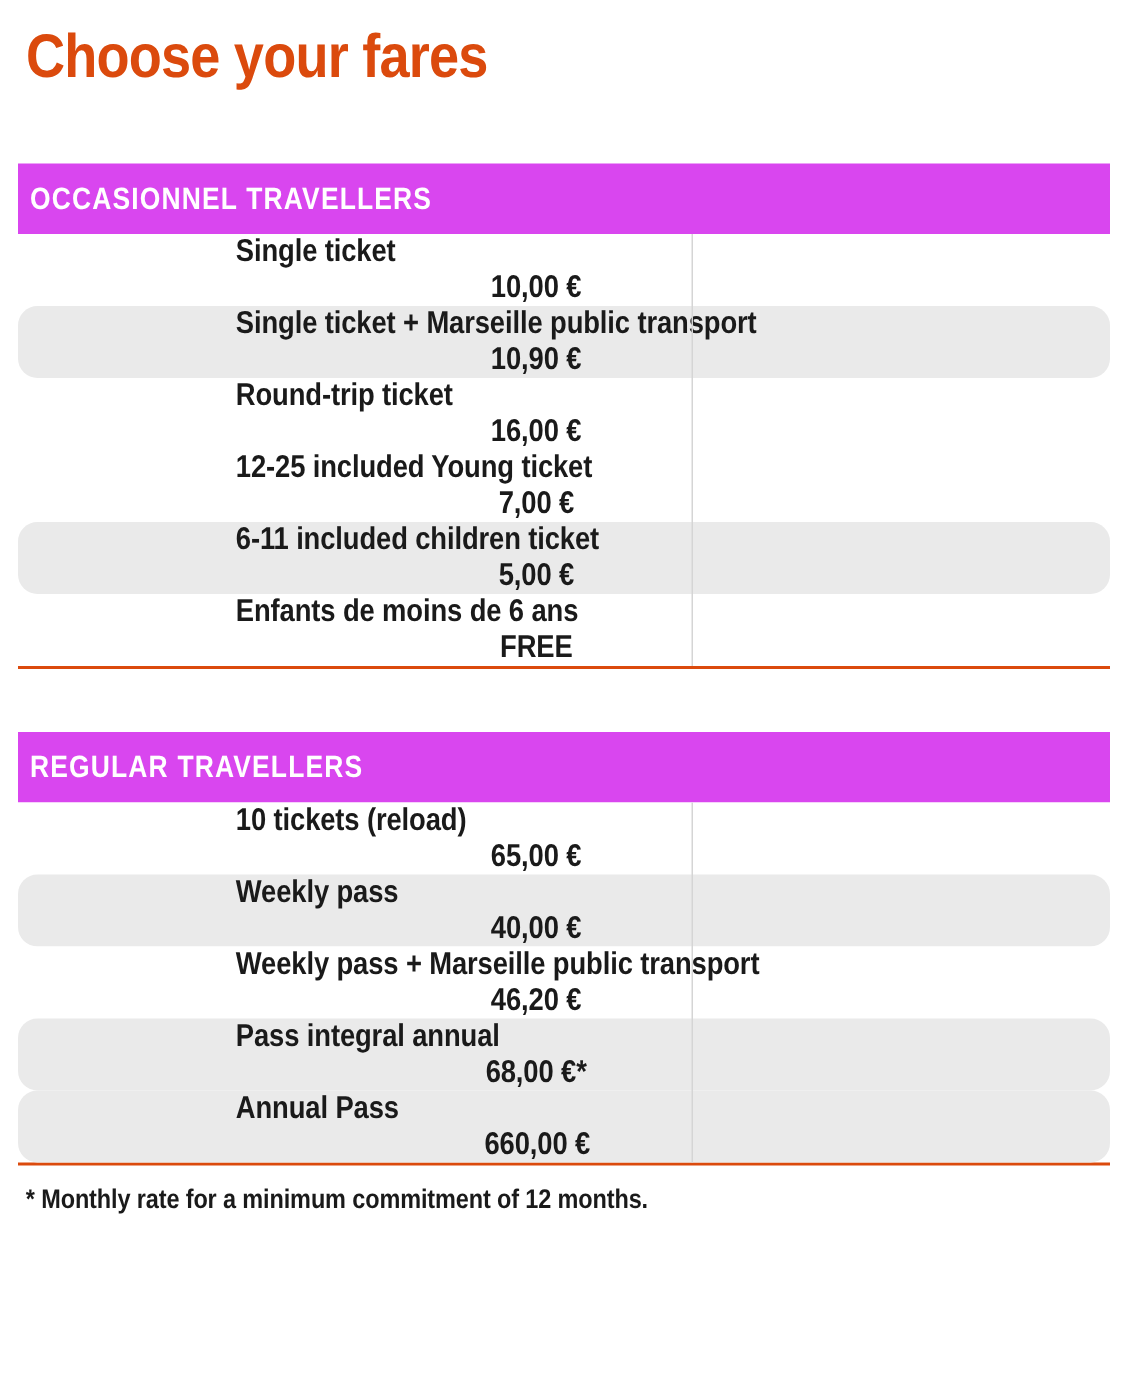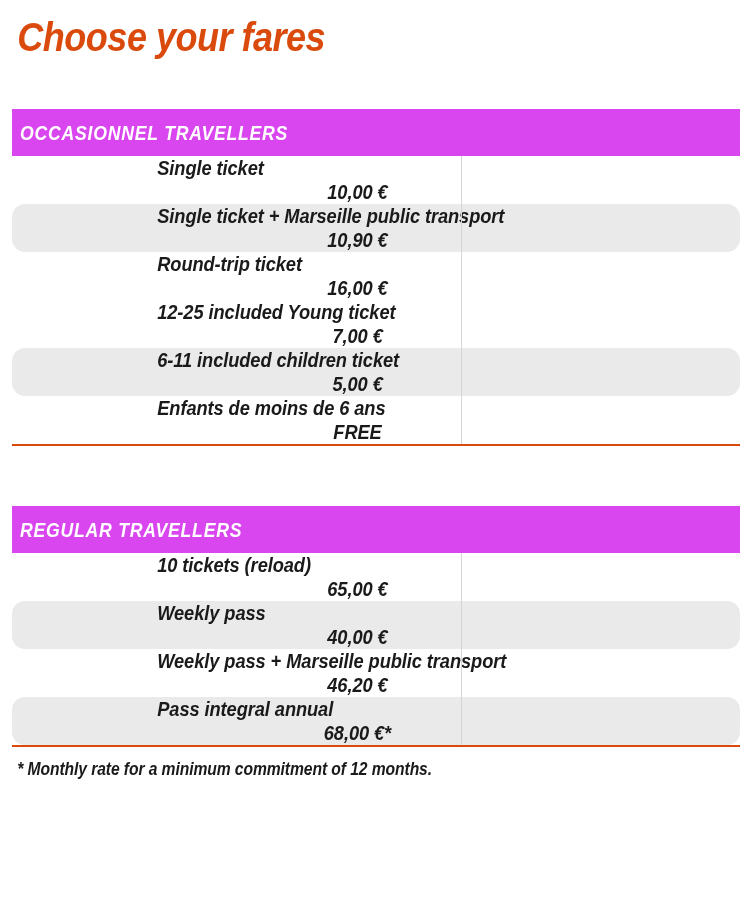--- a/index.html
+++ b/index.html
@@ -14,21 +14,20 @@
     font-family: "Liberation Sans", "DejaVu Sans", sans-serif;
     color: #1a1a1a;
     overflow: hidden;
   }
 
   .page {
     position: relative;
     width: 736px;
     height: 921px;
     padding: 0 12px;
-    font-style: italic;
   }
 
   
   .page-title {
     color: #DB4A0D;
     font-size: 41px;
     font-weight: bold;
     letter-spacing: -0.6px;
     line-height: 1;
     padding: 17px 0 0 6px;
@@ -37,21 +36,21 @@
     white-space: nowrap;
   }
 
   
   .fare-table {
     width: 728px;
     border-bottom: 2px solid #DB4A0D;
   }
 
   .fare-table.first { margin-top: 51px; }
-  .fare-table.second { margin-top: 60px; }
+  .fare-table.second { margin-top: 42px; }
 
   .table-header {
     background: #d946ef;
     height: 47px;
     display: flex;
     align-items: center;
     padding-left: 8px;
   }
 
   .table-header-label {
@@ -176,18 +175,22 @@
         <span class="fare-price">40,00 €</span>
       </div>
       <div class="fare-row">
         <span class="fare-label">Weekly pass + Marseille public transport</span>
         <span class="fare-price">46,20 €</span>
       </div>
       <div class="fare-row alt">
         <span class="fare-label">Pass integral annual</span>
         <span class="fare-price">68,00 €*</span>
       </div>
+      <div class="fare-row alt">
+        <span class="fare-label">Annual Pass</span>
+        <span class="fare-price">660,00 €</span>
+      </div>
     </div>
   </div>
 
   <div class="footnote">* Monthly rate for a minimum commitment of 12 months.</div>
 
 </div>
 
 </body></html>

